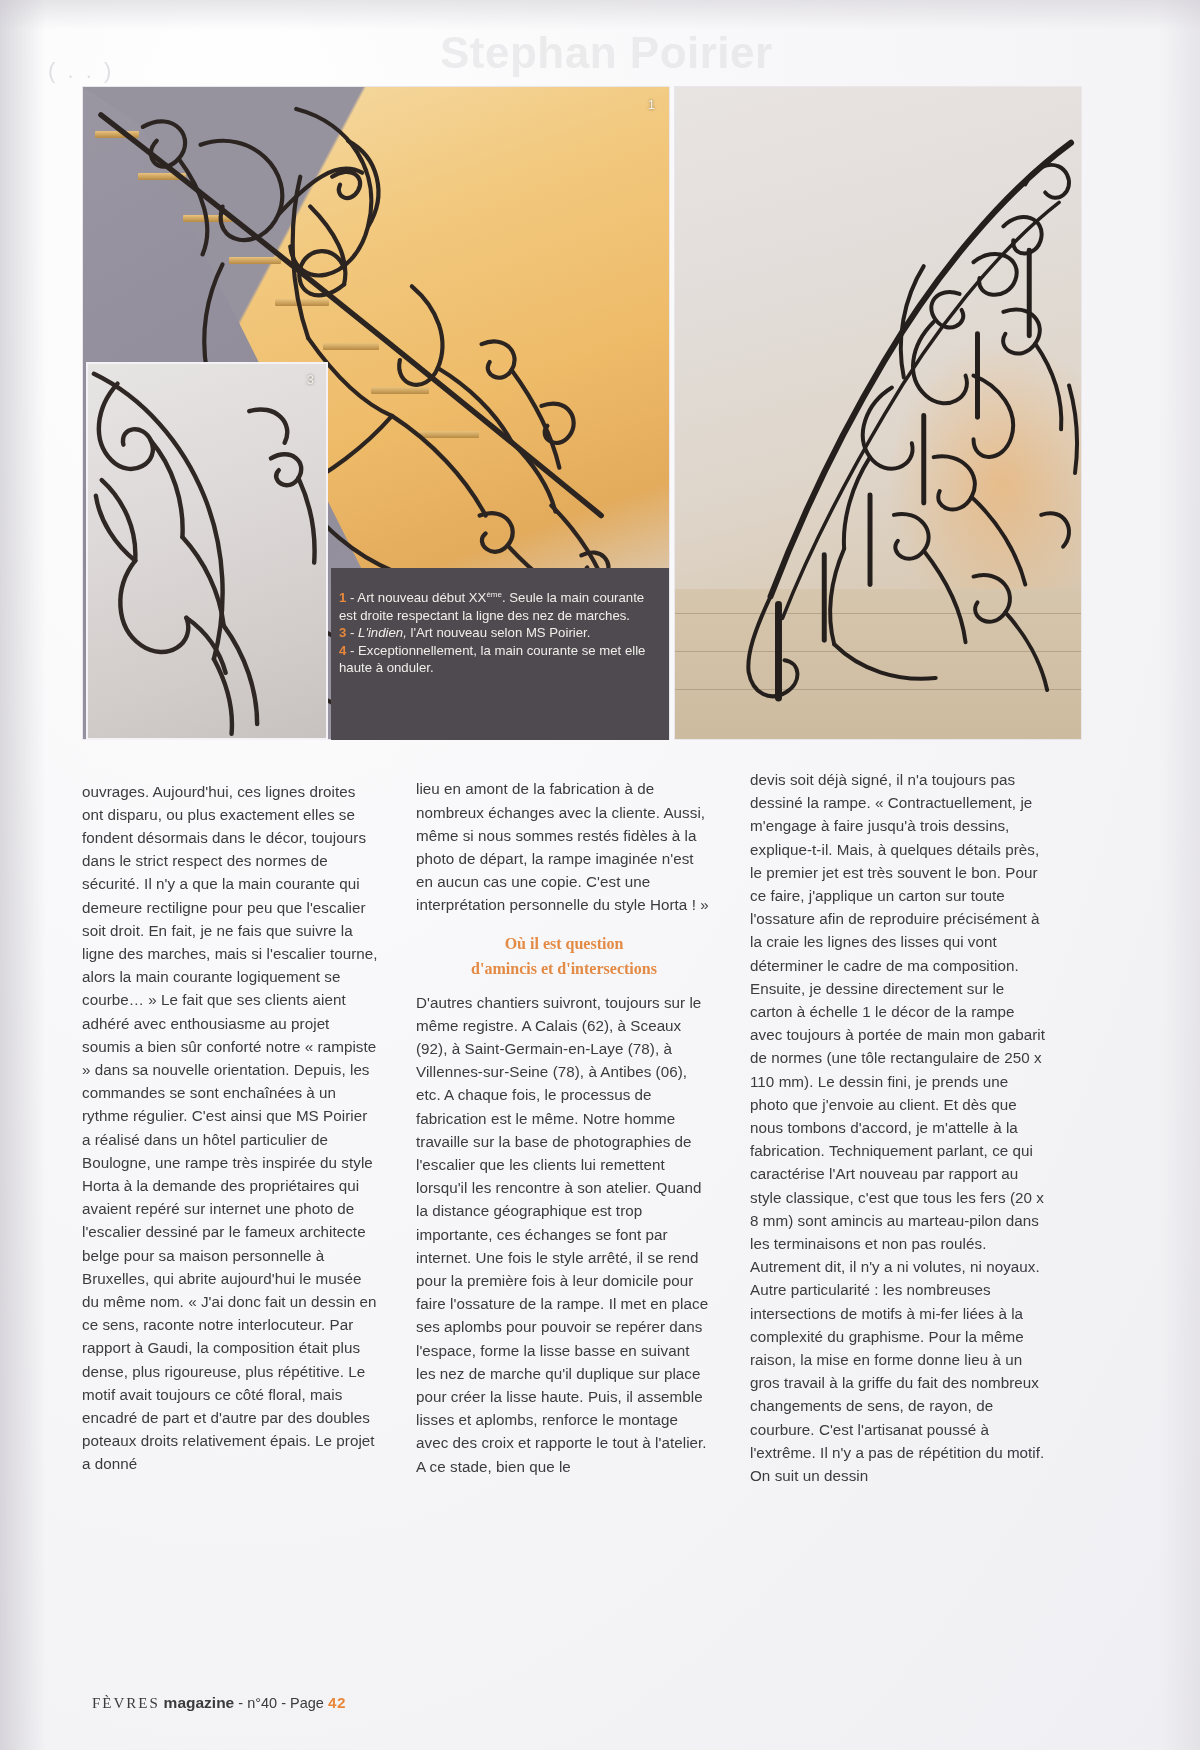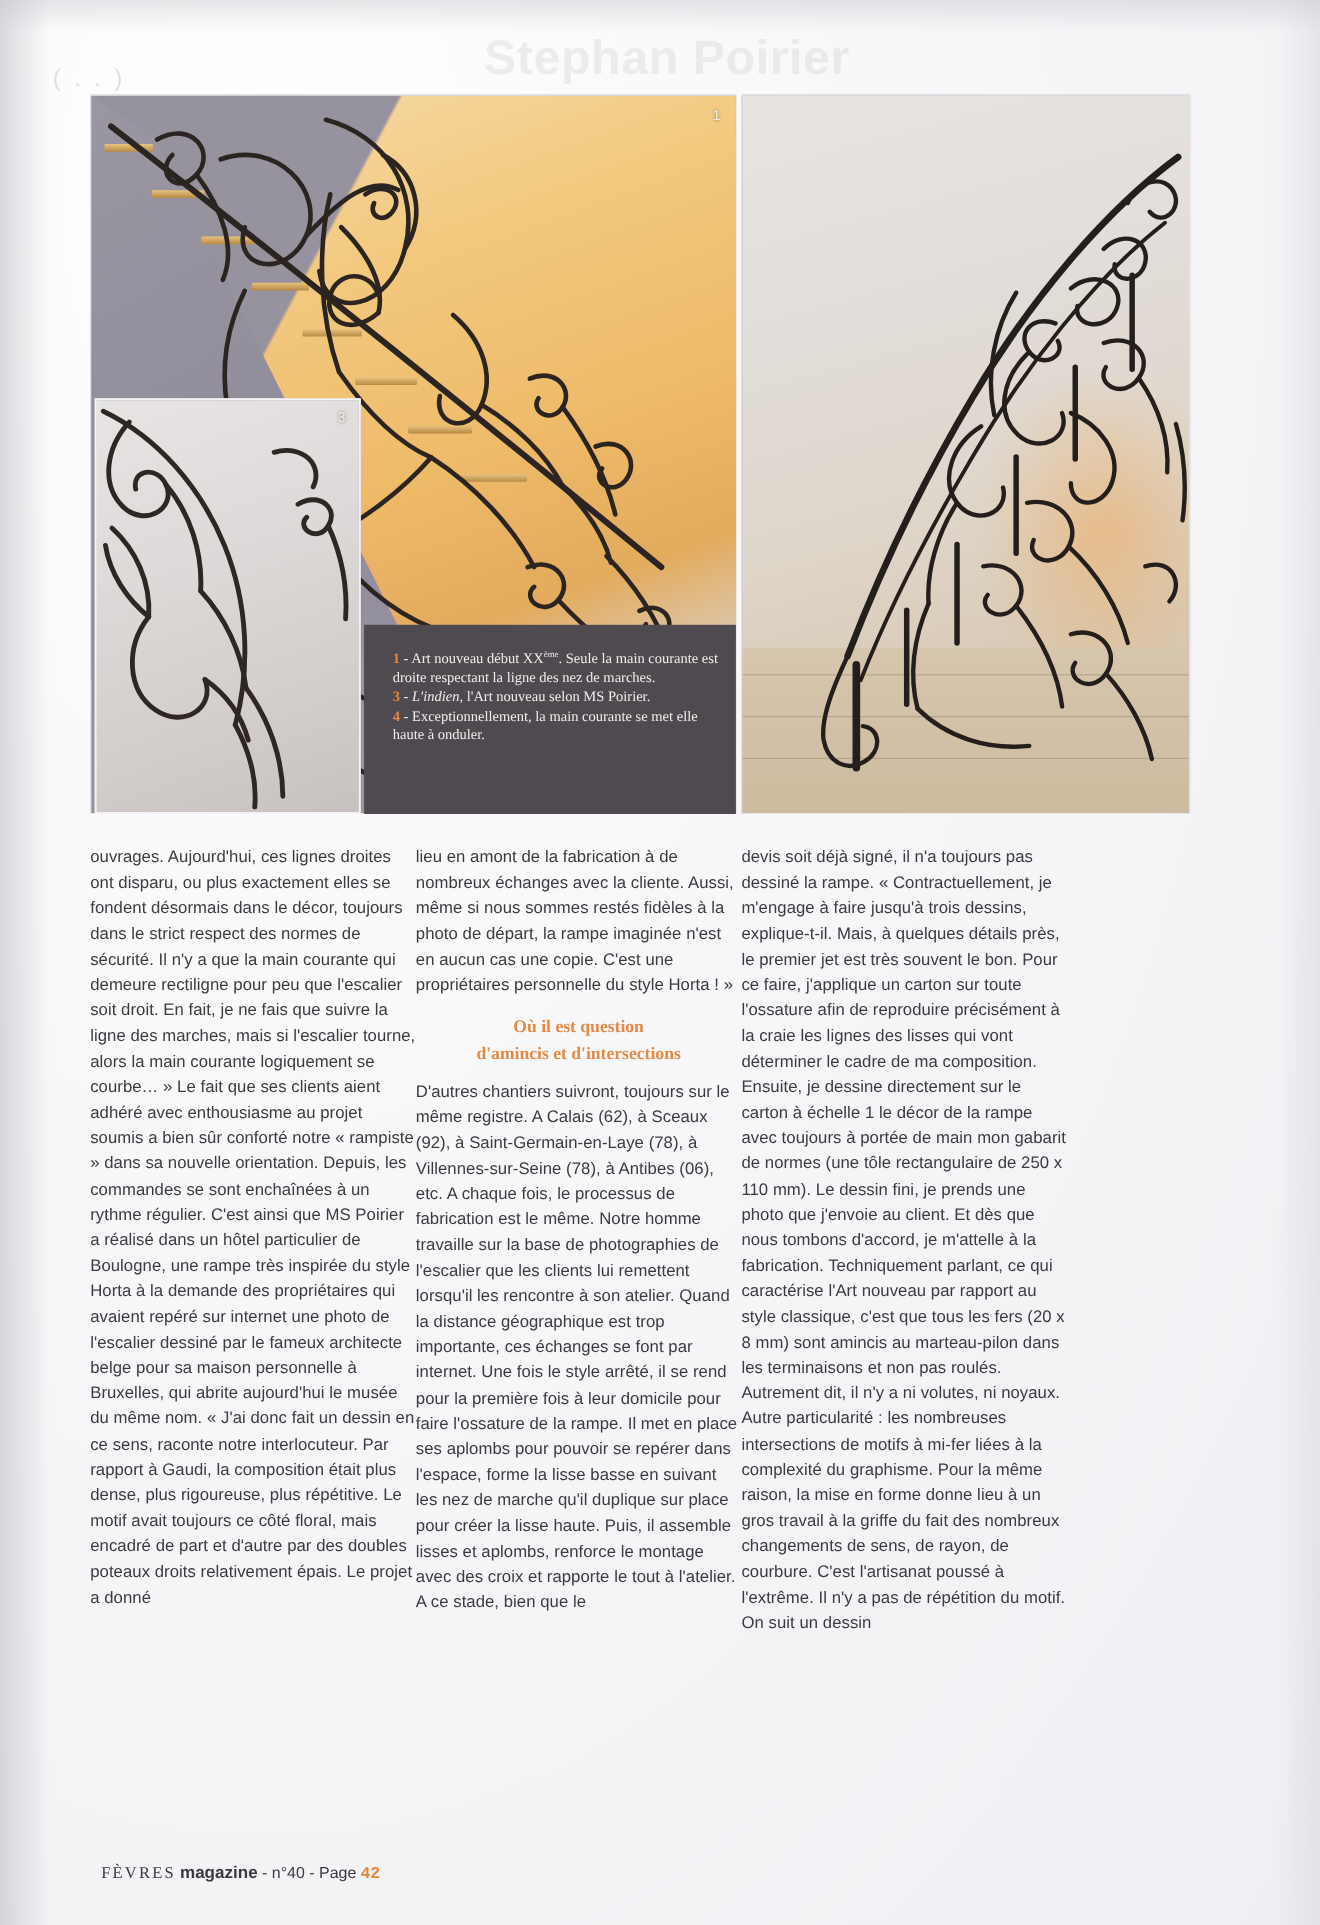--- a/index.html
+++ b/index.html
@@ -120,36 +120,36 @@
     font-family:"Liberation Sans", sans-serif;
     text-shadow:0 0 3px rgba(0,0,0,.5);
   }
 
   
   .caption-box {
     position:absolute; left:331px; top:568px;
     width:338px; height:172px;
     background:#4e4a50;
     color:#f0eee9;
-    padding:18px 16px 10px 26px;
+    padding:18px 16px 10px 8px;
     z-index:8;
-    font-family:Liberation Serif, serif;
+    font-family:Liberation Sans, sans-serif;
     font-size:13.2px;
     line-height:17.5px;
   }
   .caption-box .num { color:#e8873a; font-weight:bold; }
   .caption-line { margin:0 0 0 0; }
   .caption-line i { font-style:italic; }
   sup.ord { font-size:8px; vertical-align:super; }
 
   
   .cols {
     position:absolute; left:82px; top:768px;
     width:1005px;
-    display:flex; 
+    display:flex; gap:38px;align-items:center;
   }
   .col { width:296px; }
   .col p {
     margin:0;
     font-family:"Liberation Sans", sans-serif;
     font-size:15.2px;
     line-height:23.2px;
     color:#3b3b40;
     text-align:left;
     letter-spacing:.05px;
@@ -324,21 +324,21 @@
       <span class="num">4</span><span> - </span><span>Exceptionnellement, la main courante se met elle haute à onduler.</span>
     </div>
   </div>
 
   <div class="cols">
     <div class="col">
       <p>ouvrages. Aujourd'hui, ces lignes droites ont disparu, ou plus exactement elles se fondent désormais dans le décor, toujours dans le strict respect des normes de sécurité. Il n'y a que la main courante qui demeure rectiligne pour peu que l'escalier soit droit. En fait, je ne fais que suivre la ligne des marches, mais si l'escalier tourne, alors la main courante logiquement se courbe… » Le fait que ses clients aient adhéré avec enthousiasme au projet soumis a bien sûr conforté notre « rampiste » dans sa nouvelle orientation. Depuis, les commandes se sont enchaînées à un rythme régulier. C'est ainsi que MS Poirier a réalisé dans un hôtel particulier de Boulogne, une rampe très inspirée du style Horta à la demande des propriétaires qui avaient repéré sur internet une photo de l'escalier dessiné par le fameux architecte belge pour sa maison personnelle à Bruxelles, qui abrite aujourd'hui le musée du même nom. « J'ai donc fait un dessin en ce sens, raconte notre interlocuteur. Par rapport à Gaudi, la composition était plus dense, plus rigoureuse, plus répétitive. Le motif avait toujours ce côté floral, mais encadré de part et d'autre par des doubles poteaux droits relativement épais. Le projet a donné</p>
     </div>
 
     <div class="col">
-      <p>lieu en amont de la fabrication à de nombreux échanges avec la cliente. Aussi, même si nous sommes restés fidèles à la photo de départ, la rampe imaginée n'est en aucun cas une copie. C'est une propriétaires personnelle du style Horta ! »</p>
+      <p>lieu en amont de la fabrication à de nombreux échanges avec la cliente. Aussi, même si nous sommes restés fidèles à la photo de départ, la rampe imaginée n'est en aucun cas une copie. C'est une interprétation personnelle du style Horta ! »</p>
       <div class="subhead">
         <div>Où il est question</div>
         <div>d'amincis et d'intersections</div>
       </div>
       <p>D'autres chantiers suivront, toujours sur le même registre. A Calais (62), à Sceaux (92), à Saint-Germain-en-Laye (78), à Villennes-sur-Seine (78), à Antibes (06), etc. A chaque fois, le processus de fabrication est le même. Notre homme travaille sur la base de photographies de l'escalier que les clients lui remettent lorsqu'il les rencontre à son atelier. Quand la distance géographique est trop importante, ces échanges se font par internet. Une fois le style arrêté, il se rend pour la première fois à leur domicile pour faire l'ossature de la rampe. Il met en place ses aplombs pour pouvoir se repérer dans l'espace, forme la lisse basse en suivant les nez de marche qu'il duplique sur place pour créer la lisse haute. Puis, il assemble lisses et aplombs, renforce le montage avec des croix et rapporte le tout à l'atelier. A ce stade, bien que le</p>
     </div>
 
     <div class="col">
       <p>devis soit déjà signé, il n'a toujours pas dessiné la rampe. « Contractuellement, je m'engage à faire jusqu'à trois dessins, explique-t-il. Mais, à quelques détails près, le premier jet est très souvent le bon. Pour ce faire, j'applique un carton sur toute l'ossature afin de reproduire précisément à la craie les lignes des lisses qui vont déterminer le cadre de ma composition. Ensuite, je dessine directement sur le carton à échelle 1 le décor de la rampe avec toujours à portée de main mon gabarit de normes (une tôle rectangulaire de 250 x 110 mm). Le dessin fini, je prends une photo que j'envoie au client. Et dès que nous tombons d'accord, je m'attelle à la fabrication. Techniquement parlant, ce qui caractérise l'Art nouveau par rapport au style classique, c'est que tous les fers (20 x 8 mm) sont amincis au marteau-pilon dans les terminaisons et non pas roulés. Autrement dit, il n'y a ni volutes, ni noyaux. Autre particularité : les nombreuses intersections de motifs à mi-fer liées à la complexité du graphisme. Pour la même raison, la mise en forme donne lieu à un gros travail à la griffe du fait des nombreux changements de sens, de rayon, de courbure. C'est l'artisanat poussé à l'extrême. Il n'y a pas de répétition du motif. On suit un dessin</p>
     </div>

